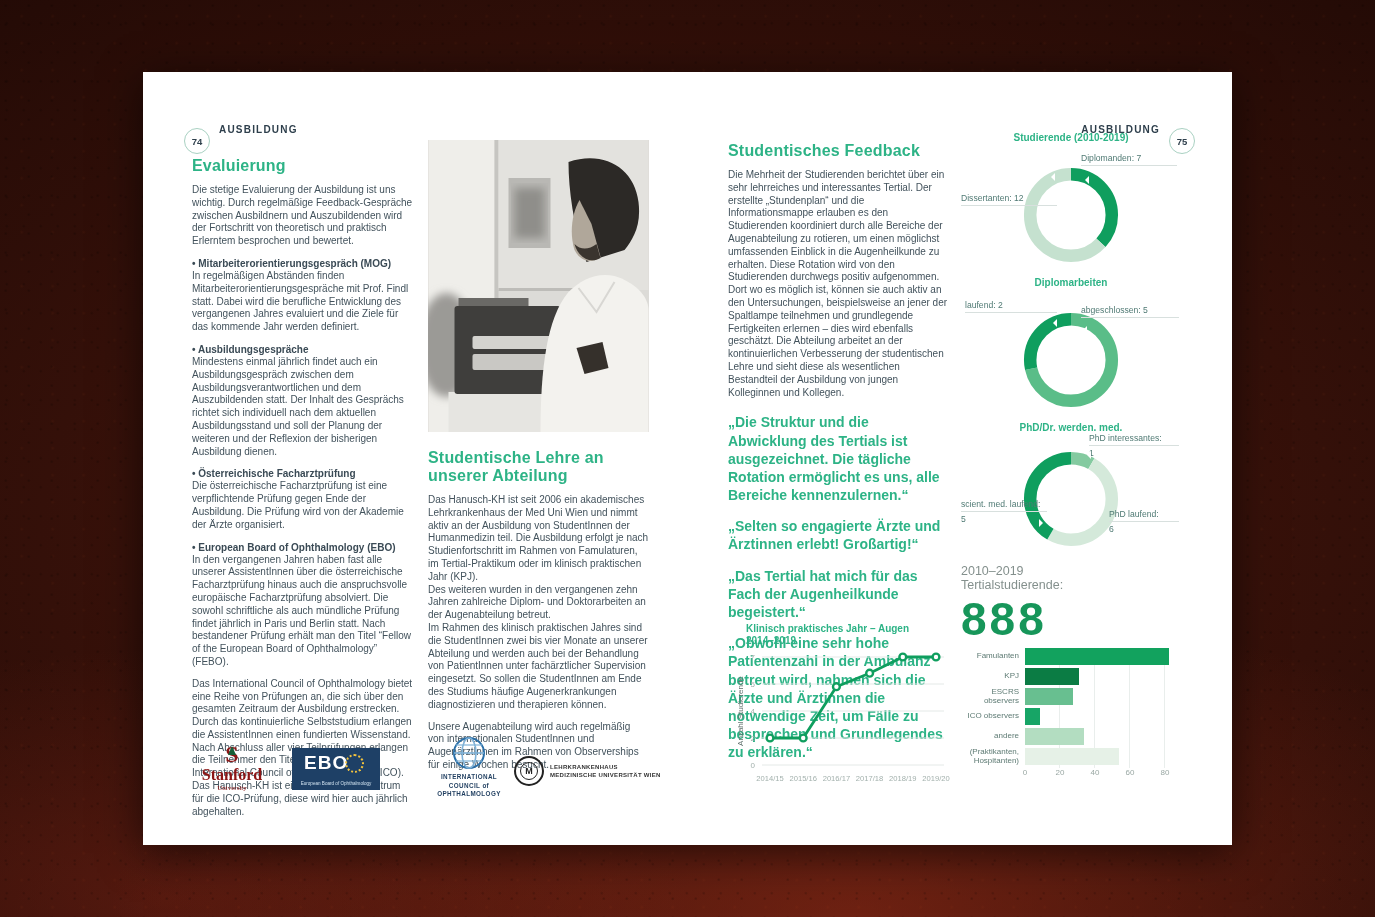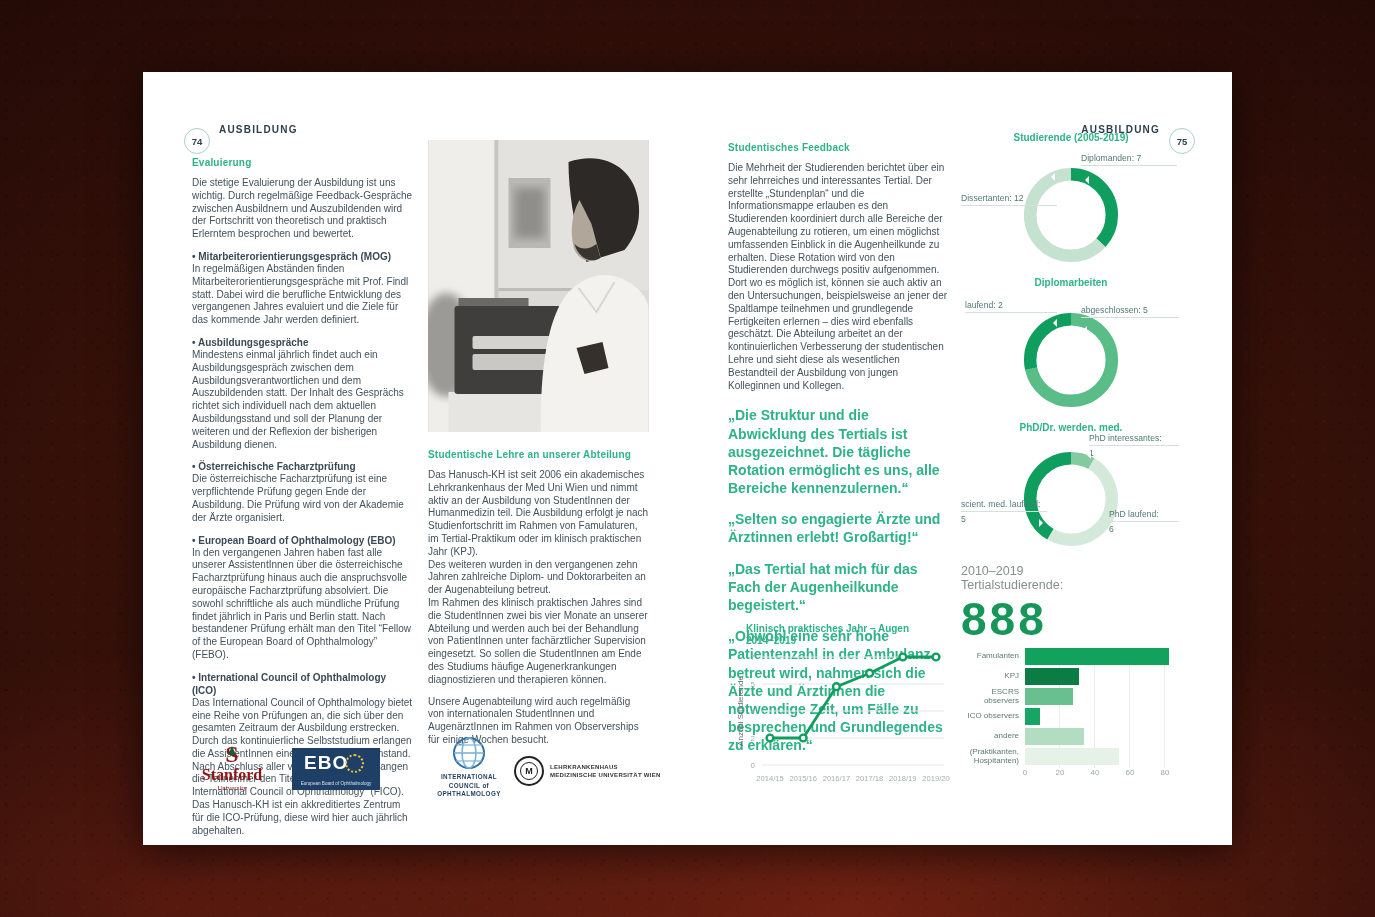--- a/index.html
+++ b/index.html
@@ -26,21 +26,21 @@
   .ph-right{right:37px;}
   .pnum{width:24px;height:24px;border:1px solid #a9d1c2;border-radius:50%;display:flex;
     align-items:center;justify-content:center;font-size:9.5px;font-weight:700;color:#2e3f4c;margin-top:24px;}
   .ptitle{font-size:10px;font-weight:700;letter-spacing:1.2px;color:#2e3f4c;}
 
   
   .col{position:absolute;width:221px;}
   .col1{left:49px;top:85px;}
   .col2{left:285px;top:377px;}
   .col3{left:585px;top:70px;width:222px;}
-  .green-h{font-size:10px;font-weight:700;color:#2db386;margin:0 0 9px;letter-spacing:.2px;}
+  .green-h{font-size:16px;font-weight:700;color:#2db386;margin:0 0 9px;letter-spacing:.2px;}
   .body{font-size:10px;line-height:1.28;color:#42525c;margin:0 0 9px;white-space:pre-line;hyphens:auto;}
   .item{margin:0 0 9px;}
   .item-title{font-size:10px;font-weight:700;color:#3a4a55;line-height:1.3;}
   .item-body{font-size:10px;line-height:1.28;color:#42525c;hyphens:auto;}
   .quote{font-size:14px;font-weight:700;color:#2db386;line-height:1.3;margin:0 0 13px;}
   .quotes{margin-top:14px;}
 
   
   .photo{position:absolute;left:285px;top:68px;width:221px;height:292px;margin:0;overflow:hidden;background:#dcdbd7;}
   .photo svg{display:block;width:100%;height:100%;}
@@ -136,21 +136,20 @@
         </div>
         <div class="item">
           <div class="item-title">• Österreichische Facharztprüfung</div>
           <div class="item-body">Die österreichische Facharztprüfung ist eine verpflichtende Prüfung gegen Ende der Ausbildung. Die Prüfung wird von der Akademie der Ärzte organisiert.</div>
         </div>
         <div class="item">
           <div class="item-title">• European Board of Ophthalmology (EBO)</div>
           <div class="item-body">In den vergangenen Jahren haben fast alle unserer AssistentInnen über die österreichische Facharztprüfung hinaus auch die anspruchsvolle europäische Facharztprüfung absolviert. Die sowohl schriftliche als auch mündliche Prüfung findet jährlich in Paris und Berlin statt. Nach bestandener Prüfung erhält man den Titel “Fellow of the European Board of Ophthalmology” (FEBO).</div>
         </div>
         <div class="item">
-          <div class="item-title">• International Council of Ophthalmology (ICO)</div>
           <div class="item-body">Das International Council of Ophthalmology bietet eine Reihe von Prüfungen an, die sich über den gesamten Zeitraum der Ausbildung erstrecken. Durch das kontinuierliche Selbststudium erlangen die AssistentInnen einen fundierten Wissenstand. Nach Abschluss aller vier Teilprüfungen erlangen die Teilnehmer den Titel „Fellow of the International Council of Ophthalmology“ (FICO). Das Hanusch-KH ist ein akkreditiertes Zentrum für die ICO-Prüfung, diese wird hier auch jährlich abgehalten.</div>
         </div>
       </div>
   </section>
 
   <figure class="photo">
     <svg viewBox="0 0 220 292">
       <defs>
           <filter id="bl">
             <feGaussianBlur stdDeviation="4"></feGaussianBlur>
@@ -222,21 +221,21 @@
           <text x="67.2" y="134" text-anchor="middle" font-size="7.6" fill="#a2b0ac">2015/16</text>
           <text x="100.4" y="134" text-anchor="middle" font-size="7.6" fill="#a2b0ac">2016/17</text>
           <text x="133.60000000000002" y="134" text-anchor="middle" font-size="7.6" fill="#a2b0ac">2017/18</text>
           <text x="166.8" y="134" text-anchor="middle" font-size="7.6" fill="#a2b0ac">2018/19</text>
           <text x="200" y="134" text-anchor="middle" font-size="7.6" fill="#a2b0ac">2019/20</text>
           <text transform="translate(7 64) rotate(-90)" text-anchor="middle" font-size="8" fill="#5e6f6b">Anzahl Studierende</text>
         </svg></div>
   </div>
 
   <div class="dblock" id="db1">
-    <div class="dtitle">Studierende (2005-2019)</div>
+    <div class="dtitle">Studierende (2010-2019)</div>
     <div class="dwrap">
       <div class="donut">
           <svg viewBox="0 0 100 100">
             <circle cx="50" cy="50" r="42.5" fill="none" stroke="#0f9e5e" stroke-width="13" stroke-dasharray="98.38145415189089 267.0353755551324" stroke-dashoffset="0" transform="rotate(-90 50 50)"></circle>
             <circle cx="50" cy="50" r="42.5" fill="none" stroke="#c5e1cf" stroke-width="13" stroke-dasharray="168.65392140324153 267.0353755551324" stroke-dashoffset="-98.38145415189089" transform="rotate(-90 50 50)"></circle>
           </svg>
         </div>
       <div class="dlabel" style="left:0;top:18px;width:96px;margin-top:32px;">
         <span class="t">Dissertanten: 12</span>
         </div>

